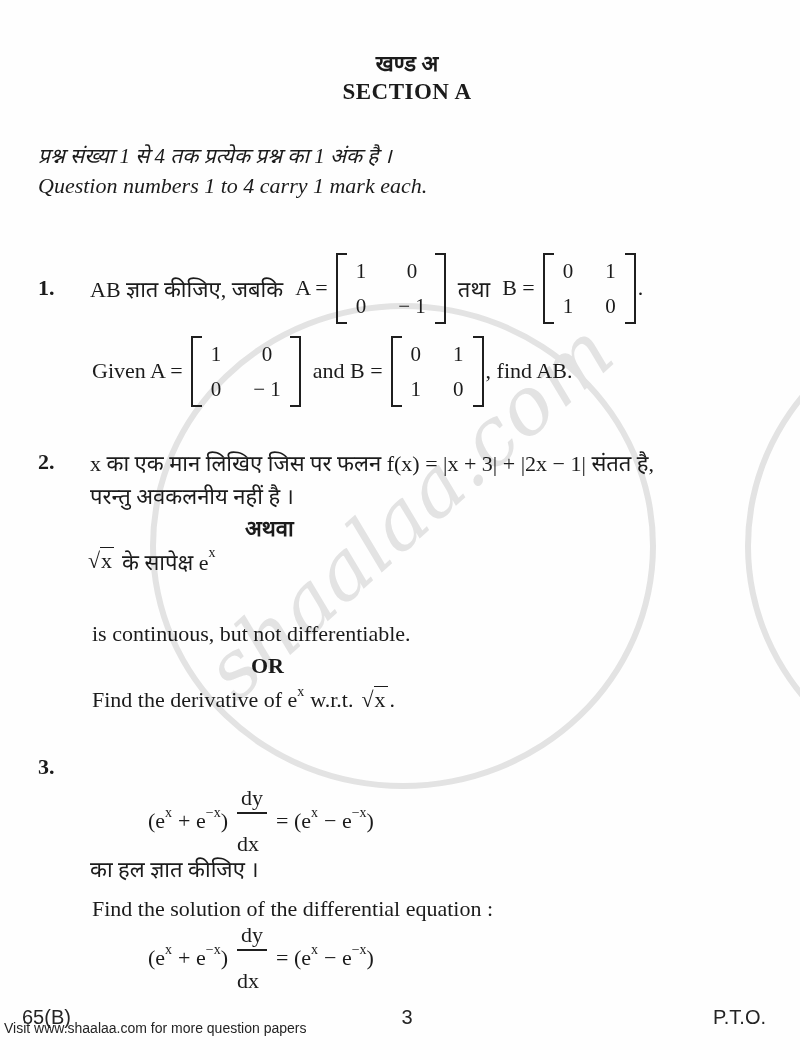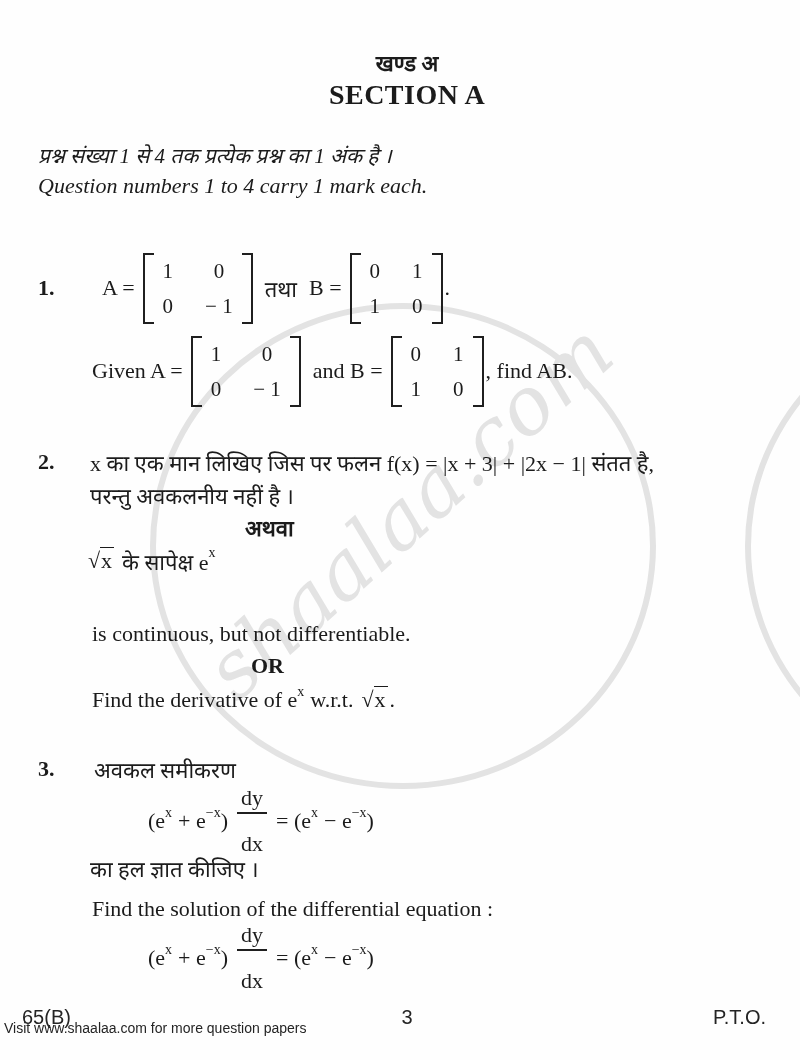--- a/index.html
+++ b/index.html
@@ -38,21 +38,21 @@
   
   .mtx { display:inline-flex; align-items:stretch; vertical-align:middle; }
   .mtx .bl { width:9px; border:2px solid #1f1f1f; border-right:none; flex:none; }
   .mtx .br { width:9px; border:2px solid #1f1f1f; border-left:none; flex:none; }
   .mgrid {
     display:grid; grid-template-columns:auto auto; column-gap:32px; row-gap:9px;
     padding:5px 9px; text-align:center; font-size:21px; line-height:26px;
   }
 
   
-  .frac { display:inline-flex; flex-direction:column; text-align:center;
+  .frac { display:inline-flex; flex-direction:column; 
           vertical-align:middle; margin:11px 9px; line-height:24px; }
   .fnum { border-bottom:2px solid #1f1f1f; padding:0 4px 2px; }
   .fden { padding-top:18px; }
 
   
   .sup { font-size:14px; position:relative; top:-8px; }
 
   
   .sqrt { display:inline; }
   .rad { border-top:1.7px solid #1b1b1b; padding:0 2px 0 1px; }
@@ -68,27 +68,28 @@
 
   <div class="wm-layer">
     <div class="wm-circle wm-c1"></div>
     <div class="wm-circle wm-c2"></div>
     <div class="wm-text">shaalaa.com</div>
   </div>
 
   <div class="content">
 
     <div class="line center bold" style="top:47px;">खण्ड अ</div>
-    <div class="line center bold" style="top:79px; font-size:28px; letter-spacing:0.5px;">SECTION A</div>
+    <div class="line center bold" style="top:79px; font-size:23px; letter-spacing:0.5px;">SECTION A</div>
 
     <div class="line ital" style="top:141px; left:38px; font-size:21px;">प्रश्न संख्या 1 से 4 तक प्रत्येक प्रश्न का 1 अंक है ।</div>
     <div class="line ital" style="top:173px; left:38px;">Question numbers 1 to 4 carry 1 mark each.</div>
 
     <div class="qrow" style="top:250px; height:76px;">
       <span class="qnum">1.</span>
+      <span>AB ज्ञात कीजिए, जबकि</span>
       <span class="ml12">A =</span>
       <span class="mtx ml8">
         <span class="bl"></span>
         <span class="mgrid">
           <span>1</span>
           <span>0</span>
           <span>0</span>
           <span>− 1</span>
         </span>
         <span class="br"></span>
@@ -155,21 +156,20 @@
     <div class="qrow" style="top:687px; left:92px;">
       <span>Find the derivative of e</span>
       <span class="sup">x</span>
       <span class="ml6">w.r.t.</span>
       <span class="sqrt ml8"><span>√</span><span class="rad">x</span></span>
       <span class="ml2">.</span>
     </div>
 
     <div class="qrow" style="top:754px; ">
       <span class="qnum" style="width:56px;">3.</span>
-      <span>अवकल समीकरण</span>
     </div>
 
     <div class="qrow" style="top:794px; left:148px; height:54px;">
       <span>(e</span>
       <span class="sup">x</span>
       <span class="ml6">+ e</span>
       <span class="sup">−x</span>
       <span>)</span>
       <span class="frac">
         <span class="fnum">dy</span>

